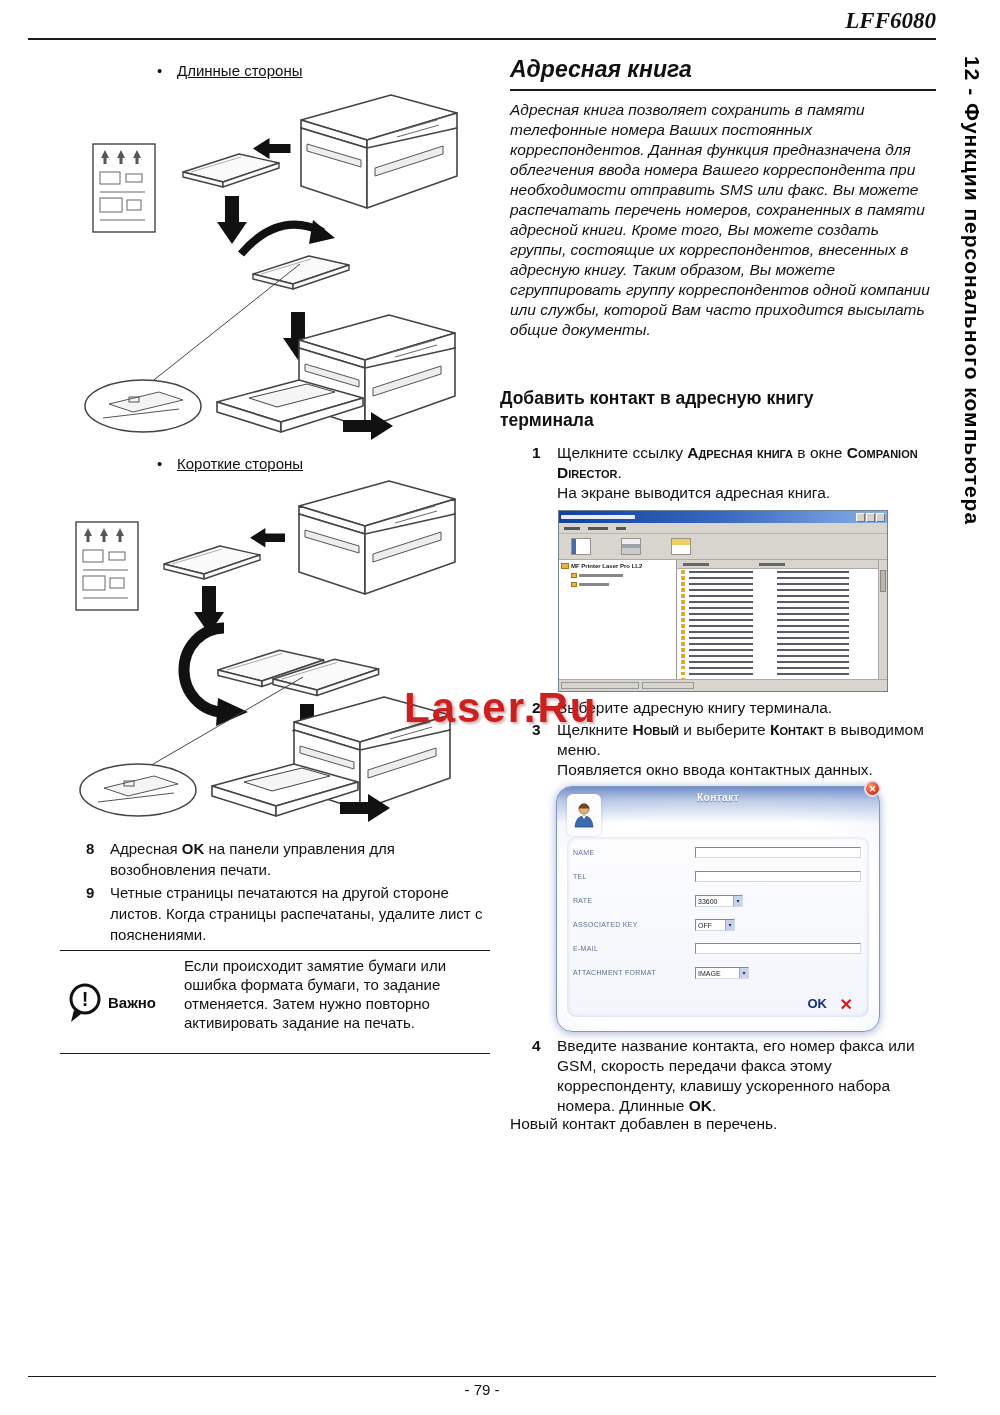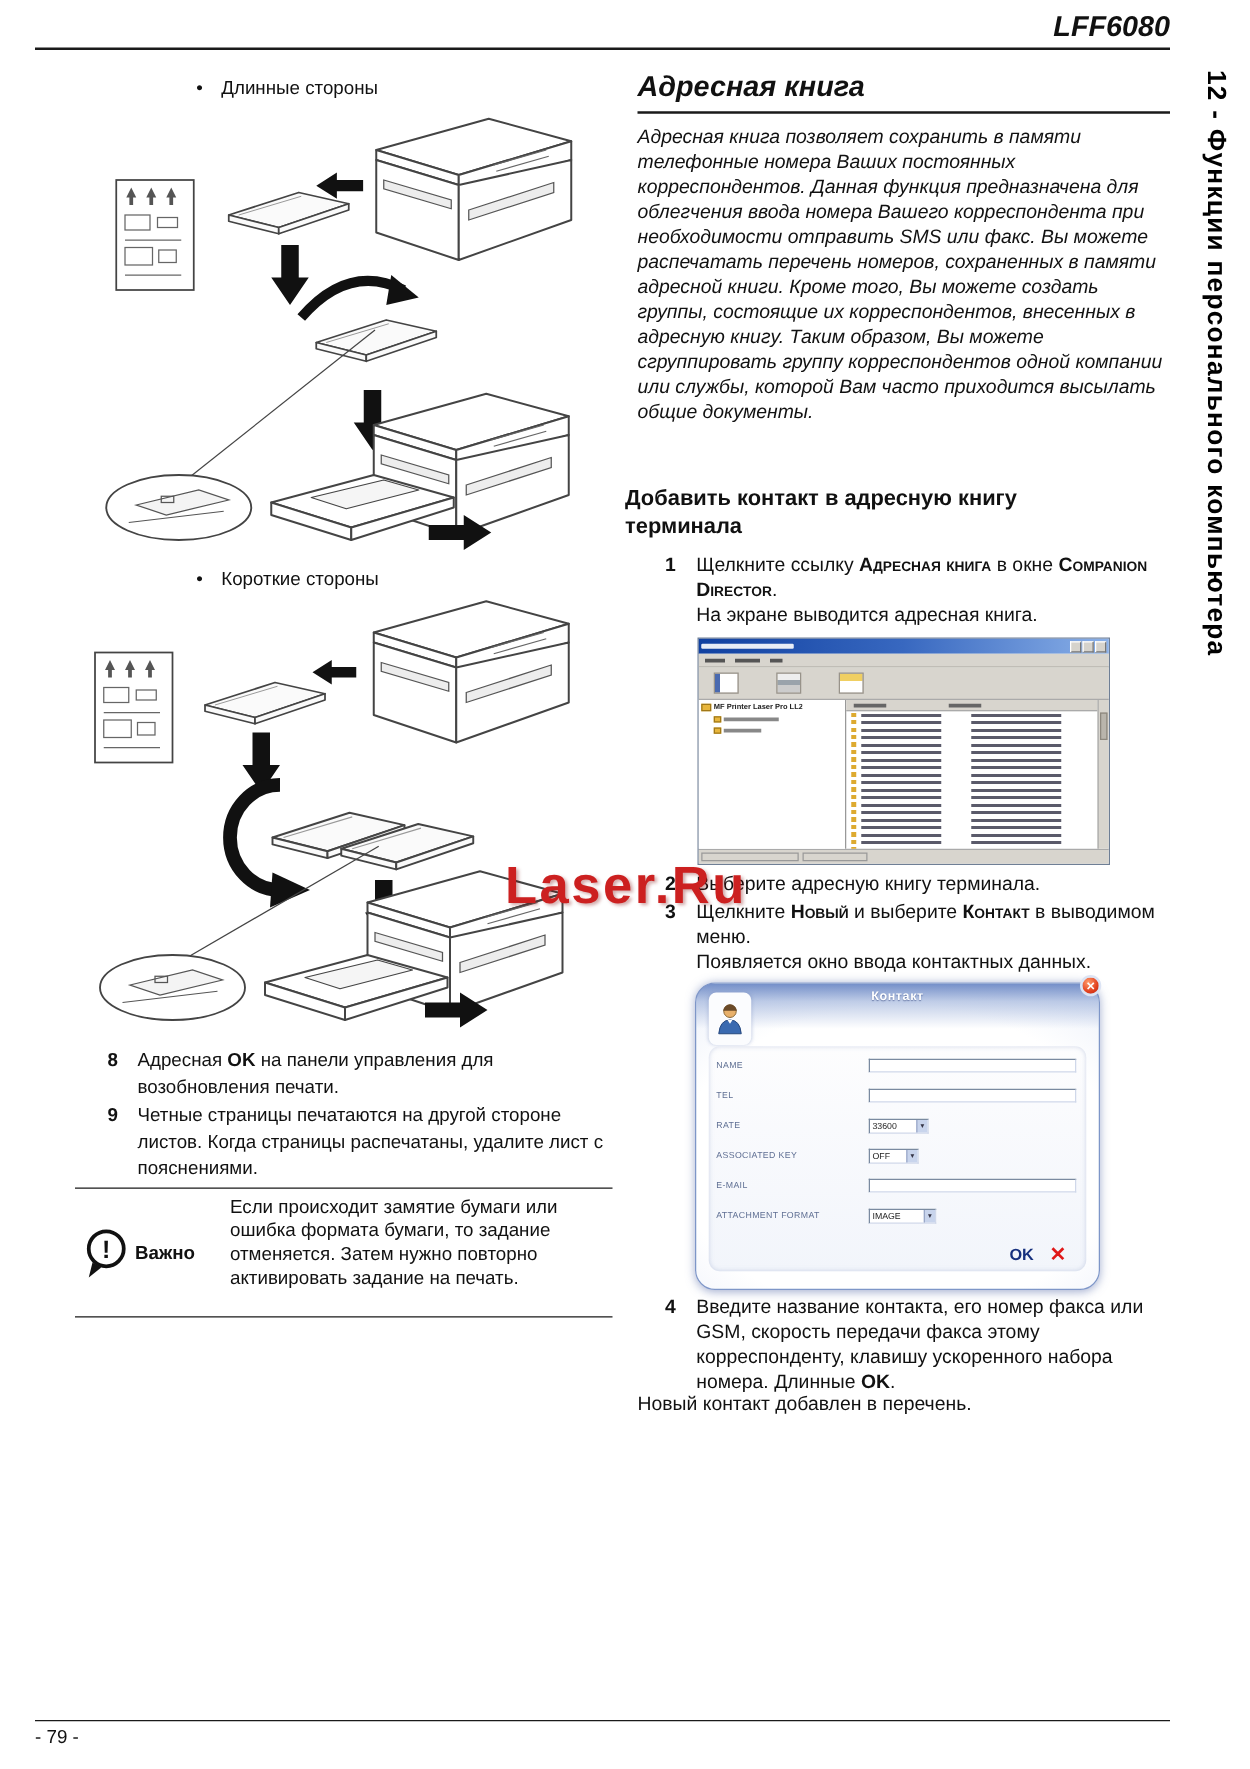--- a/index.html
+++ b/index.html
@@ -7,34 +7,34 @@
   body {
     position: relative;
     background: #ffffff;
     font-family: "Liberation Sans", sans-serif;
     color: #111;
     overflow: hidden;
   }
   .abs { position: absolute; }
 
   
-  #doc-title { top: 8px; right: 64px; font-style: italic; font-weight: bold; font-size: 23px; }
+  #doc-title { top: 8px; right: 64px; font-style: italic; font-weight: bold; font-size: 23px; font-family: Liberation Serif, serif; }
   .rule { background: #1a1a1a; height: 2px; }
   #top-rule { top: 38px; left: 28px; width: 908px; }
   #bottom-rule { top: 1376px; left: 28px; width: 908px; height: 1px; }
-  #page-num { top: 1381px; left: 28px; width: 908px; font-size: 15px; }
+  #page-num { top: 1381px; left: 28px; width: 908px; text-align: center; font-size: 15px; }
   #chapter-tab {
     top: 56px; right: 16px;
     writing-mode: vertical-rl;
     font-weight: bold; font-size: 21px; letter-spacing: 1px;
     white-space: nowrap; color: #000;
   }
 
   
-  .bullet { font-size: 15px; }
+  .bullet { font-size: 15px; text-decoration: underline; }
   .bullet .dot { display: inline-block; width: 20px; }
   #bullet-long { left: 157px; top: 62px; }
   #bullet-short { left: 157px; top: 455px; }
 
   .stepL { left: 86px; width: 404px; padding-left: 24px; font-size: 15px; line-height: 21px; }
   .stepL .n, .stepR .n { position: absolute; left: 0; top: 0; font-weight: bold; }
   #step8 { top: 838px; }
   #step9 { top: 882px; }
 
   #note-rule-top { top: 950px; left: 60px; width: 430px; height: 1px; }

